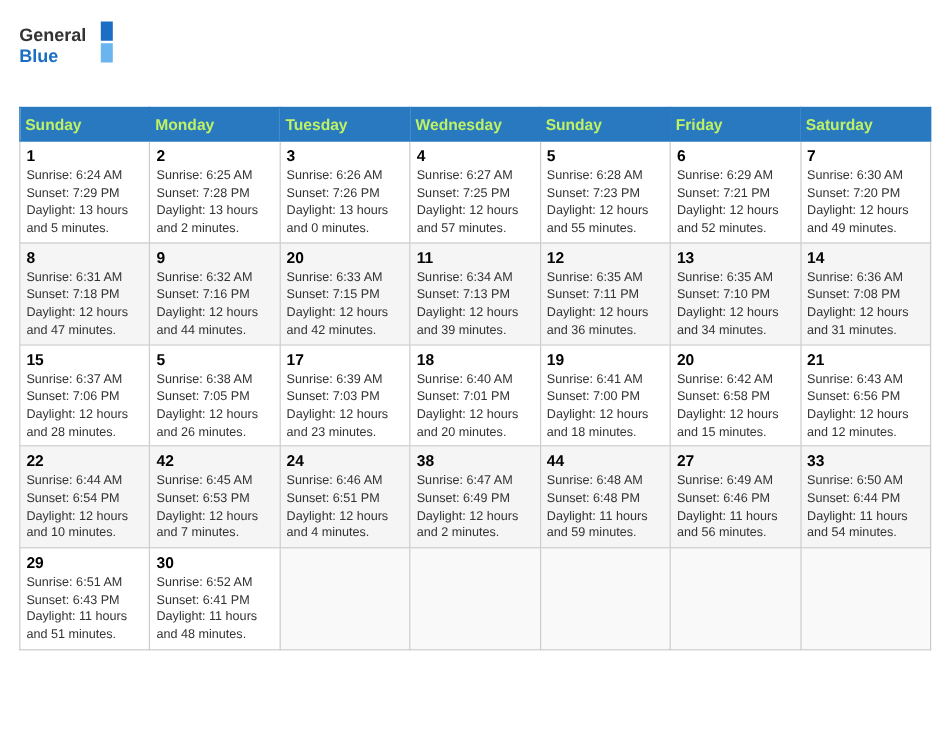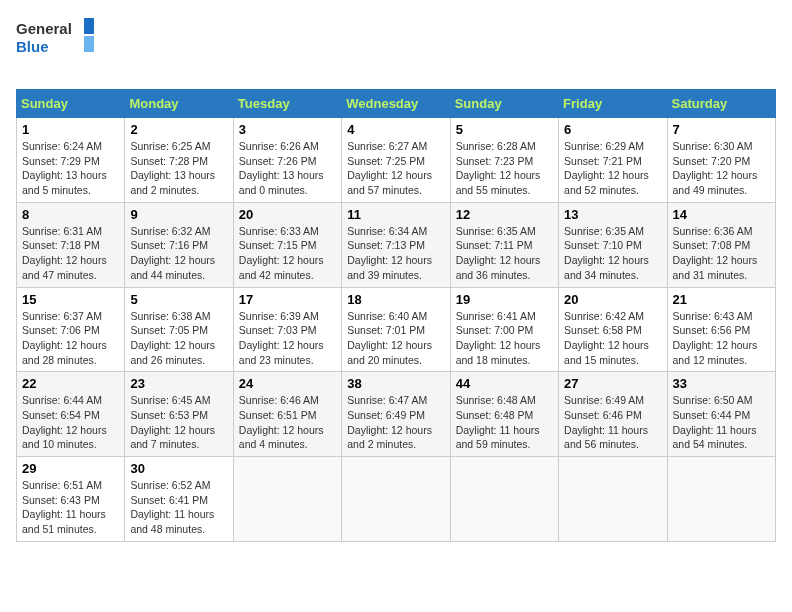--- a/index.html
+++ b/index.html
@@ -193,21 +193,21 @@
           <span class="day-number">21</span>
           <div class="day-info">Sunrise: 6:43 AM<br>Sunset: 6:56 PM<br>Daylight: 12 hours<br>and 12 minutes.</div>
         </td>
       </tr>
       <tr>
         <td>
           <span class="day-number">22</span>
           <div class="day-info">Sunrise: 6:44 AM<br>Sunset: 6:54 PM<br>Daylight: 12 hours<br>and 10 minutes.</div>
         </td>
         <td>
-          <span class="day-number">23</span>
+          <span class="day-number">42</span>
           <div class="day-info">Sunrise: 6:45 AM<br>Sunset: 6:53 PM<br>Daylight: 12 hours<br>and 7 minutes.</div>
         </td>
         <td>
           <span class="day-number">24</span>
           <div class="day-info">Sunrise: 6:46 AM<br>Sunset: 6:51 PM<br>Daylight: 12 hours<br>and 4 minutes.</div>
         </td>
         <td>
           <span class="day-number">38</span>
           <div class="day-info">Sunrise: 6:47 AM<br>Sunset: 6:49 PM<br>Daylight: 12 hours<br>and 2 minutes.</div>
         </td>

